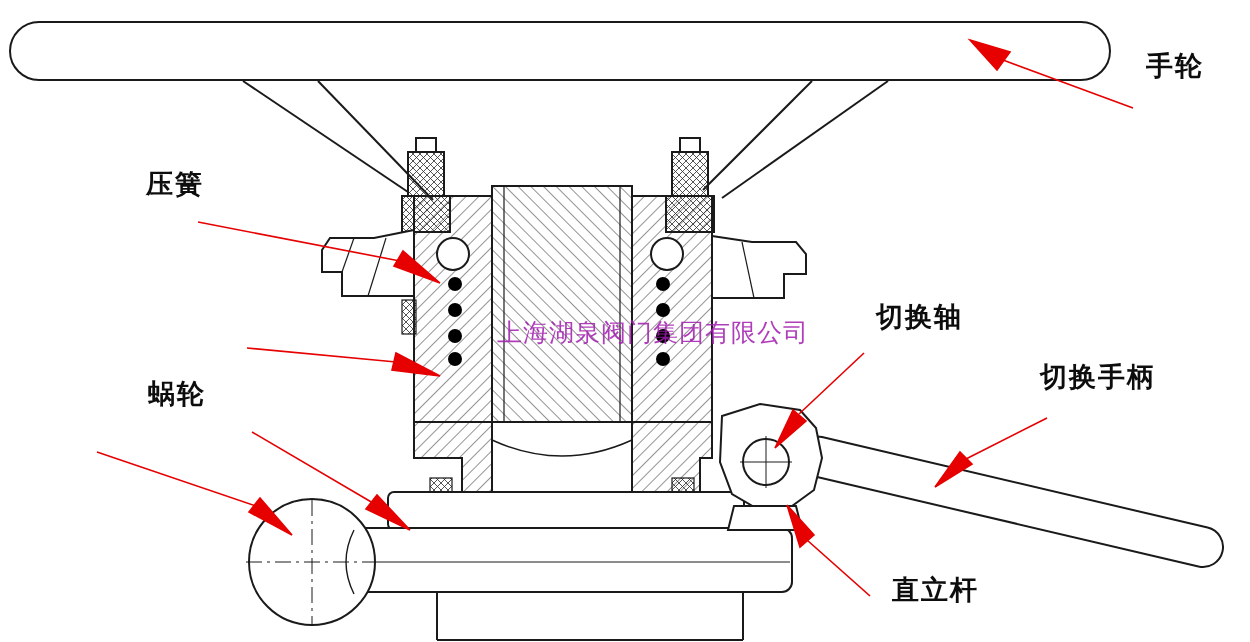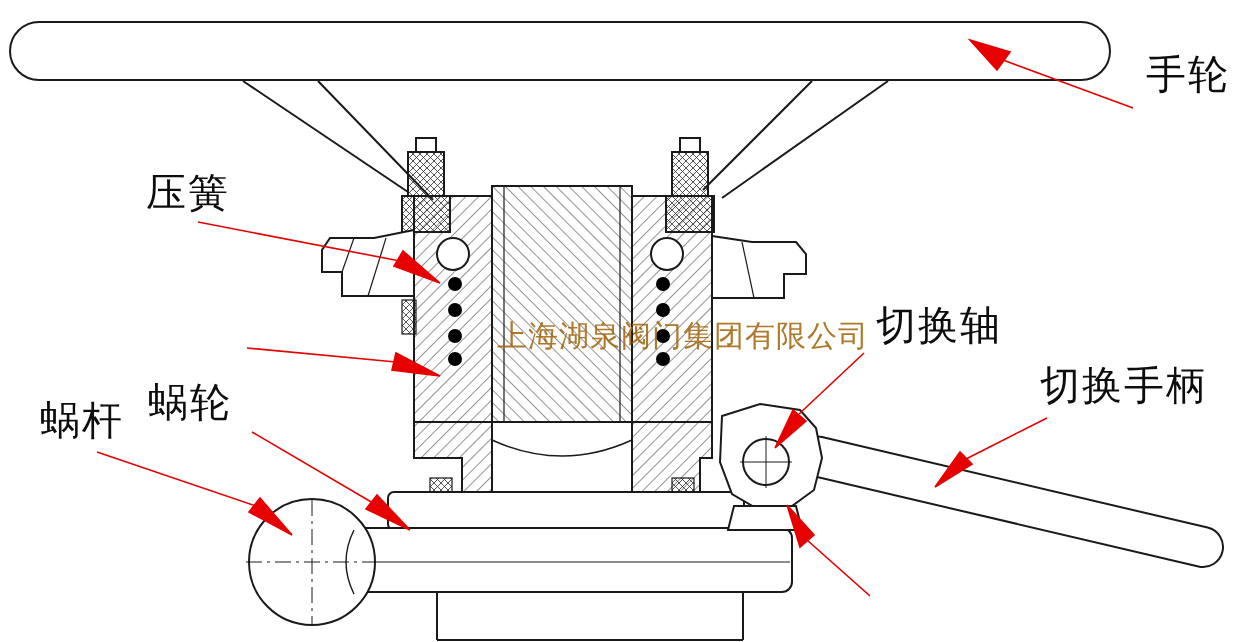--- a/index.html
+++ b/index.html
@@ -7,33 +7,33 @@
     position:relative;
     width:1250px;height:642px;
     background:#ffffff;
     overflow:hidden;
     font-family:"Liberation Sans","DejaVu Sans",sans-serif;
     border-bottom:1px solid #e2e2e2;
   }
   #drawing-svg{position:absolute;left:0;top:0;}
   .part-label{
     position:absolute;
-    font-size:40px;
+    font-size:27px;
     line-height:1.1;
     color:#0d0d0d;
-    font-weight:400;
+    font-weight:700;
     letter-spacing:2px;
     white-space:nowrap;
     user-select:none;
   }
   .watermark{
     position:absolute;
     left:497px;top:316px;
-    font-size:30px;
-    color:#a16207;
+    font-size:25px;
+    color:#a21caf;
     opacity:.85;
     letter-spacing:1px;
     white-space:nowrap;
   }
 </style>
 </head>
 <body>
 
 <div id="stage">
 
@@ -164,17 +164,17 @@
       <polygon points="775,448 793,410 806,421"></polygon>
       <polygon points="935,487 960,452 972,464"></polygon>
       <polygon points="787,505 814,535 800,547"></polygon>
     </g>
   </svg>
 
   <div class="watermark">上海湖泉阀门集团有限公司</div>
 
   <div class="part-label" style="left:1146px;top:52px;">手轮</div>
   <div class="part-label" style="left:146px;top:170px;">压簧</div>
-  <div class="part-label" style="left:40px;top:398px;">蜗杆</div>
   <div class="part-label" style="left:148px;top:380px;">蜗轮</div>
   <div class="part-label" style="left:836px;top:303px;margin-left:40px;">切换轴</div>
   <div class="part-label" style="left:1040px;top:363px;">切换手柄</div>
+  <div class="part-label" style="left:892px;top:576px;">直立杆</div>
 </div>
 
 </body></html>

